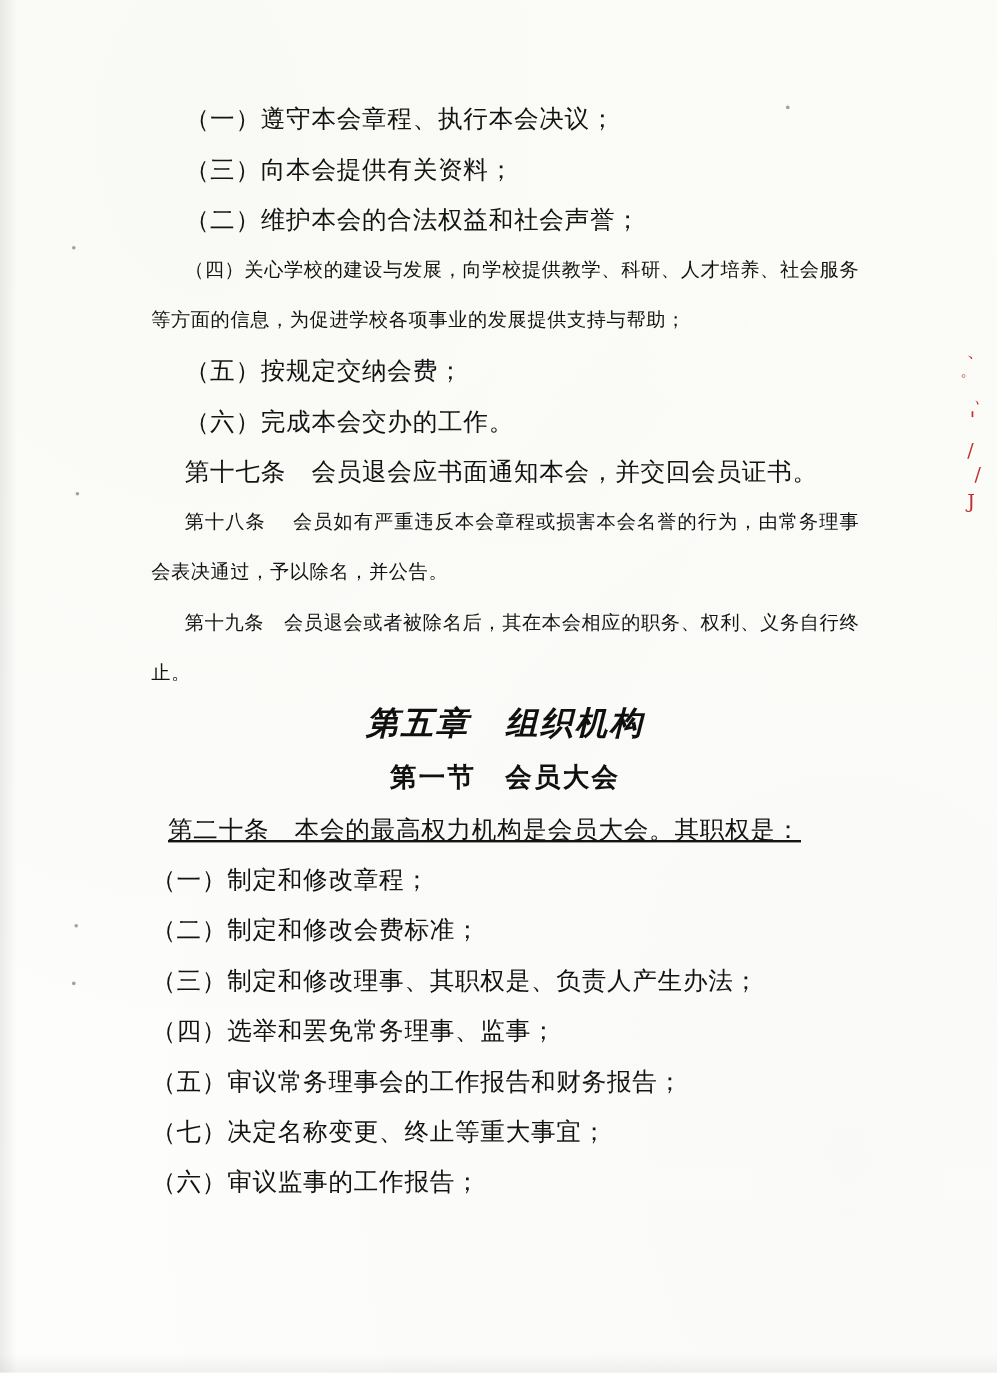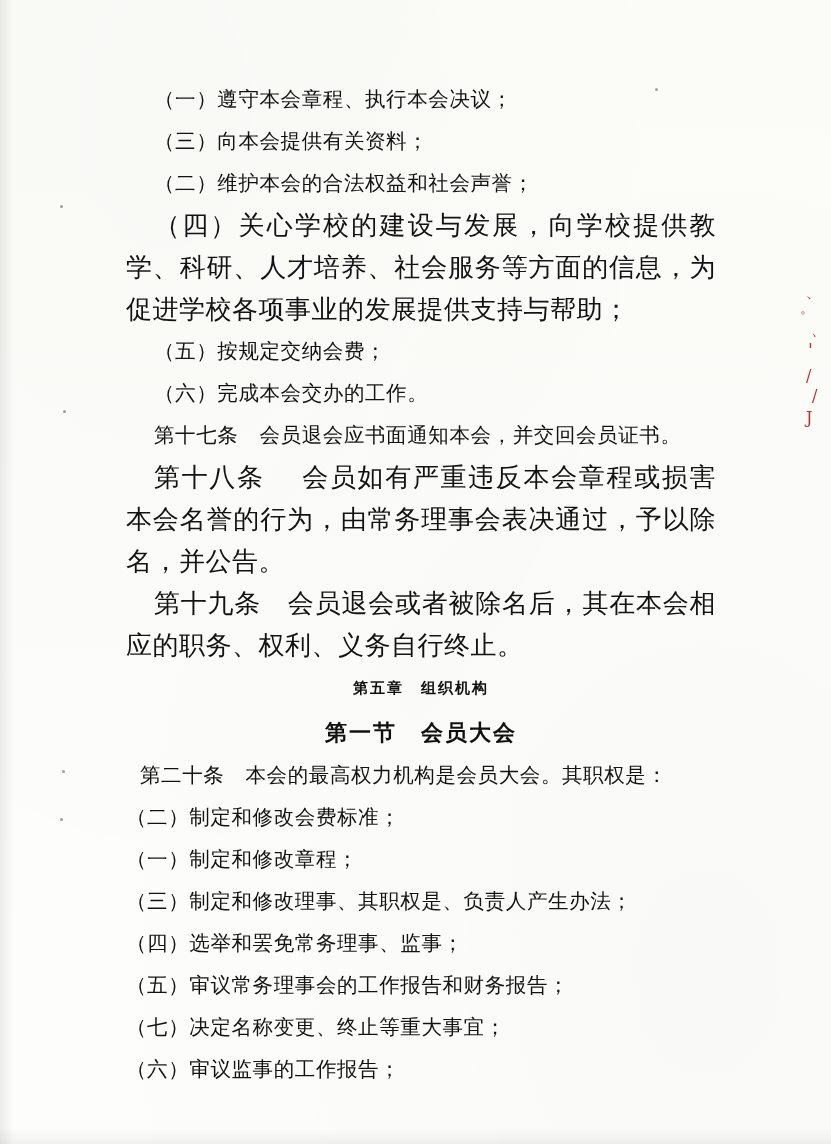--- a/index.html
+++ b/index.html
@@ -51,43 +51,44 @@
   .line {
     font-size: 20.5px;
     line-height: 42px;
     letter-spacing: 0.6px;
     white-space: pre;
     color: #131313;
   }
 
   .para {
     margin: 0 0 0 0;
-    font-size: 26px;
+    font-size: 16px;
     line-height: 42px;
     letter-spacing: 0.5px;
     text-align: justify;
     text-justify: inter-ideograph;
     color: #131313;
   }
 
   .indent-1 {
     text-indent: 0;
     padding-left: 28px;
   }
 
   .center {
     text-align: center;
     font-weight: bold;
     letter-spacing: 2px;
   }
 
   .heading-ch {
-    font-size: 15px;
+    font-size: 27px;
     line-height: 44px;
     font-weight: bold;
+    font-style: italic;
   }
 
   .heading-sec {
     font-size: 22px;
     line-height: 44px;
     font-weight: bold;
   }
 
   
   .red-mark {
@@ -138,24 +139,24 @@
       <div class="line indent-1">（五）按规定交纳会费；</div>
       <div class="line indent-1">（六）完成本会交办的工作。</div>
 
       <div class="line indent-1">第十七条　会员退会应书面通知本会，并交回会员证书。</div>
       <div class="para" style="text-indent:28px;">第十八条　 会员如有严重违反本会章程或损害本会名誉的行为，由常务理事会表决通过，予以除名，并公告。</div>
       <div class="para" style="text-indent:28px;">第十九条　会员退会或者被除名后，其在本会相应的职务、权利、义务自行终止。</div>
 
       <div class="heading-ch center">第五章　组织机构</div>
       <div class="heading-sec center">第一节　会员大会</div>
 
-      <div class="line" style="padding-left:14px;">第二十条　本会的最高权力机构是会员大会。其职权是：</div>
+      <div class="line" style="padding-left:14px;text-decoration:underline;">第二十条　本会的最高权力机构是会员大会。其职权是：</div>
 
+      <div class="line">（一）制定和修改章程；</div>
       <div class="line">（二）制定和修改会费标准；</div>
-      <div class="line">（一）制定和修改章程；</div>
       <div class="line">（三）制定和修改理事、其职权是、负责人产生办法；</div>
       <div class="line">（四）选举和罢免常务理事、监事；</div>
       <div class="line">（五）审议常务理事会的工作报告和财务报告；</div>
       <div class="line">（七）决定名称变更、终止等重大事宜；</div>
       <div class="line">（六）审议监事的工作报告；</div>
 
     </div>
   </div>
 
   <div id="annotations-layer">

